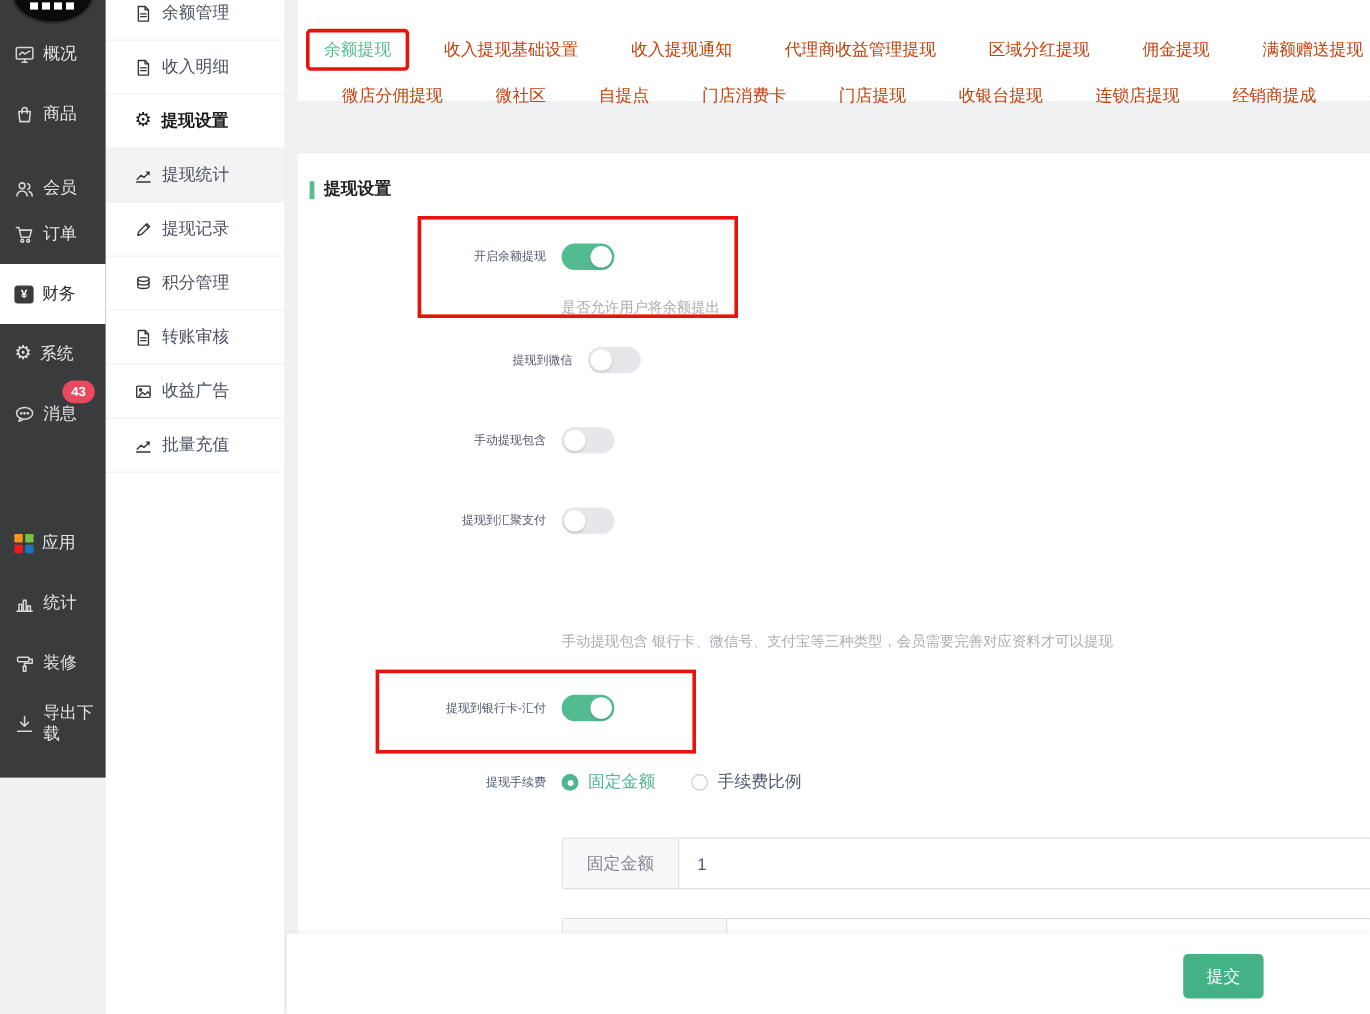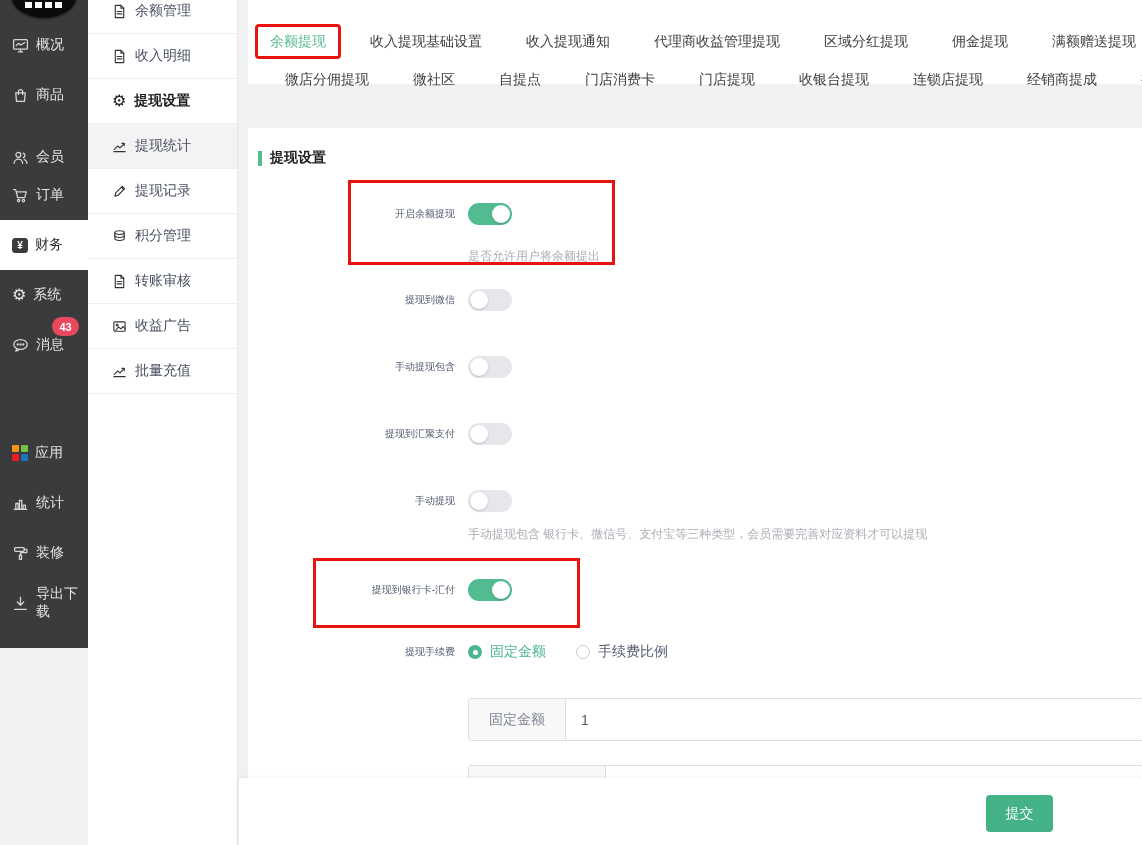--- a/index.html
+++ b/index.html
@@ -38,36 +38,36 @@
     gap:8px; padding-left:24px; color:#495060; font-size:14px; border-bottom:1px solid #efefef; cursor:pointer; background:#fff; }
   .submenu-item .ic { width:15px; height:15px; color:#333; }
   .submenu-item.active { font-weight:bold; color:#1c1c1c; }
   .submenu-item.hover { background:#f3f3f3; }
 
   
   .tabs-card { position:absolute; left:248px; top:0; width:894px; height:84px; background:#fff; }
   .tab-row { position:absolute; display:flex; gap:44px; white-space:nowrap; }
   .tab-row1 { left:22px; top:33px; }
   .tab-row2 { left:37px; top:71px; }
-  .tab { font-size:14px; color:#404040; cursor:pointer; }
+  .tab { font-size:14px; color:#c2410c; cursor:pointer; }
   .tab.active { color:#55bd8e; }
   .tab.annotated { position:relative; }
   .tab.annotated::before { content:""; position:absolute; left:-15px; right:-15px; top:-9px; bottom:-8px;
     border:3px solid #e8130c; border-radius:4px; pointer-events:none; }
 
   
   .content-card { position:absolute; left:248px; top:128px; width:894px; height:650px; background:#fff; overflow:hidden; }
   .section-header { position:absolute; left:10px; top:21px; display:flex; align-items:center; gap:8px; }
   .section-bar { width:4px; height:15px; background:#55bd8e; }
   .section-title { font-size:14px; font-weight:bold; color:#212121; }
 
   .form-row { position:absolute; left:0; height:30px; display:flex; align-items:center; }
   .row-label { width:207px; text-align:right; font-size:10px; color:#515a6e; flex:none; }
   .row-control { margin-left:13px; display:flex; align-items:center; }
-  .r1{ top:71px; } .r2{ top:157px; } .r3{ top:224px; } .r4{ top:291px; } .r5{ top:358px; } .r6{ top:447px; } .r7{ top:509px; }
+  .r1{ top:71px; } .r2{ top:157px;padding-left:22px; } .r3{ top:224px; } .r4{ top:291px; } .r5{ top:358px; } .r6{ top:447px; } .r7{ top:509px; }
 
   .switch { width:44px; height:22px; border-radius:11px; position:relative; display:inline-block; cursor:pointer; }
   .switch.on { background:#52bb8f; }
   .switch.off { background:#e6e6eb; }
   .switch::after { content:""; position:absolute; top:2px; width:18px; height:18px; border-radius:50%; background:#fff;
     box-shadow:0 1px 2px rgba(0,0,0,.18); }
   .switch.on::after { right:2px; } .switch.off::after { left:2px; }
 
   .hint { position:absolute; font-size:12px; color:#aaadb3; left:220px; white-space:nowrap; }
   .hint1 { top:120px; } .hint2 { top:398px; }
@@ -312,26 +312,20 @@
       </span>
   </div>
 
   <div class="form-row r4">
     <span class="row-label">提现到汇聚支付</span>
     <span class="row-control">
         <span class="switch off"></span>
       </span>
   </div>
 
-  <div class="form-row r5">
-    <span class="row-label">手动提现</span>
-    <span class="row-control">
-        <span class="switch off"></span>
-      </span>
-  </div>
   <div class="hint hint2">手动提现包含 银行卡、微信号、支付宝等三种类型，会员需要完善对应资料才可以提现</div>
 
   <div class="form-row r6">
     <span class="row-label">提现到银行卡-汇付</span>
     <span class="row-control">
         <span class="switch on"></span>
       </span>
   </div>
 
   <div class="form-row r7">

